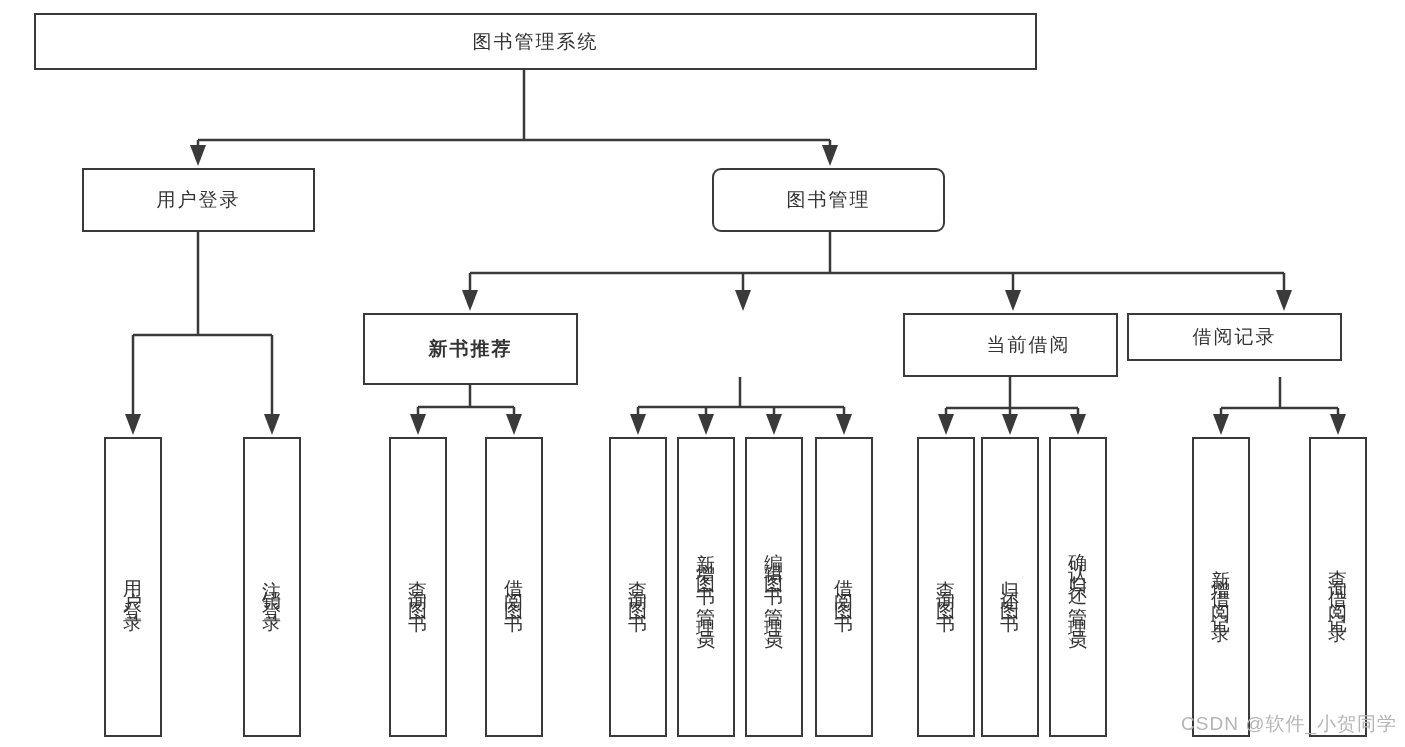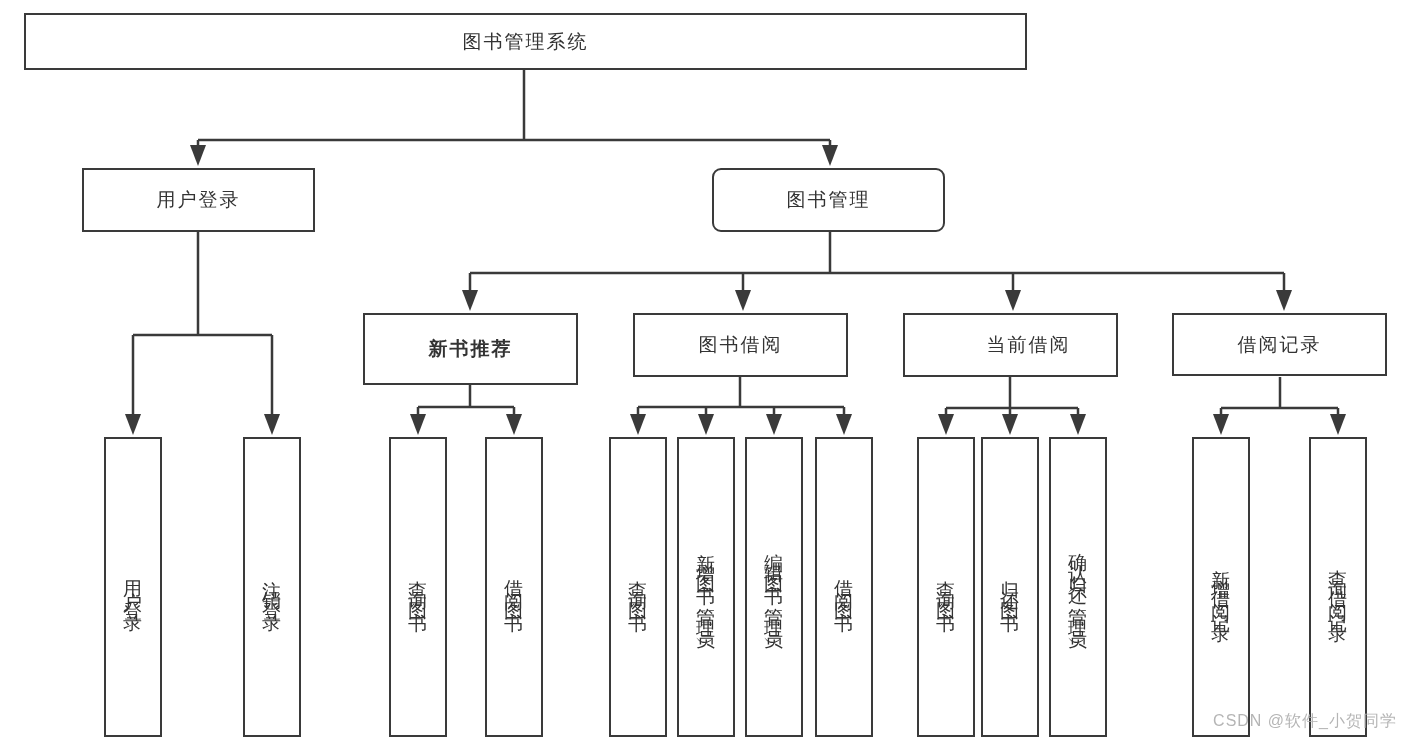--- a/index.html
+++ b/index.html
@@ -36,21 +36,21 @@
     writing-mode: vertical-rl;
     text-orientation: mixed;
     letter-spacing: 11px;
     line-height: 1;
     white-space: nowrap;
   }
   #watermark {
     position: absolute;
     top: 711px;
     right: 8px;
-    font-size: 16px;
+    font-size: 19px;
     color: #b5b5b5;
     letter-spacing: 1px;
     white-space: nowrap;
     z-index: 5;
   }
   .wire { stroke: #3a3a3a; stroke-width: 2.5; fill: none; }
   .ah { fill: #3a3a3a; stroke: none; }
 </style>
 </head>
 <body>
@@ -86,41 +86,38 @@
     <path class="wire" d="M1010,377 V408 M946,408 H1078 M946,408 V421 M1010,408 V421 M1078,408 V421"></path>
     <polygon class="ah" points="938,414 954,414 946,435"></polygon>
     <polygon class="ah" points="1002,414 1018,414 1010,435"></polygon>
     <polygon class="ah" points="1070,414 1086,414 1078,435"></polygon>
 
     <path class="wire" d="M1280,377 V408 M1221,408 H1338 M1221,408 V421 M1338,408 V421"></path>
     <polygon class="ah" points="1213,414 1229,414 1221,435"></polygon>
     <polygon class="ah" points="1330,414 1346,414 1338,435"></polygon>
   </svg>
 
-  <div class="node h-node" style="left:24px; top:13px; width:1003px; height:57px;text-align:center;">
+  <div class="node h-node" style="left:34px; top:13px; width:1003px; height:57px;text-align:center;">
     <span>图书管理系统</span>
   </div>
 
   <div class="node h-node" style="left:82px; top:168px; width:233px; height:64px;">
     <span>用户登录</span>
   </div>
   <div class="node h-node" style="left:712px; top:168px; width:233px; height:64px;border-radius:9px;">
     <span>图书管理</span>
   </div>
 
   <div class="node h-node" style="left:363px; top:313px; width:215px; height:72px;font-weight:bold;">
     <span>新书推荐</span>
   </div>
-  <div class="node h-node" style="left:633px; top:313px; width:215px; height:64px;">
-    <span>图书借阅</span>
-  </div>
   <div class="node h-node" style="left:903px; top:313px; width:215px; height:64px;padding-left:36px;">
     <span>当前借阅</span>
   </div>
-  <div class="node h-node" style="left:1172px; top:313px; width:215px; height:63px;text-align:right;">
+  <div class="node h-node" style="left:1127px; top:313px; width:215px; height:48px;text-align:right;">
     <span>借阅记录</span>
   </div>
 
   <div class="node v-node" style="left:104px; top:437px; width:58px; height:300px;">
     <span>用户登录</span>
   </div>
   <div class="node v-node" style="left:243px; top:437px; width:58px; height:300px;">
     <span>注销登录</span>
   </div>
 

